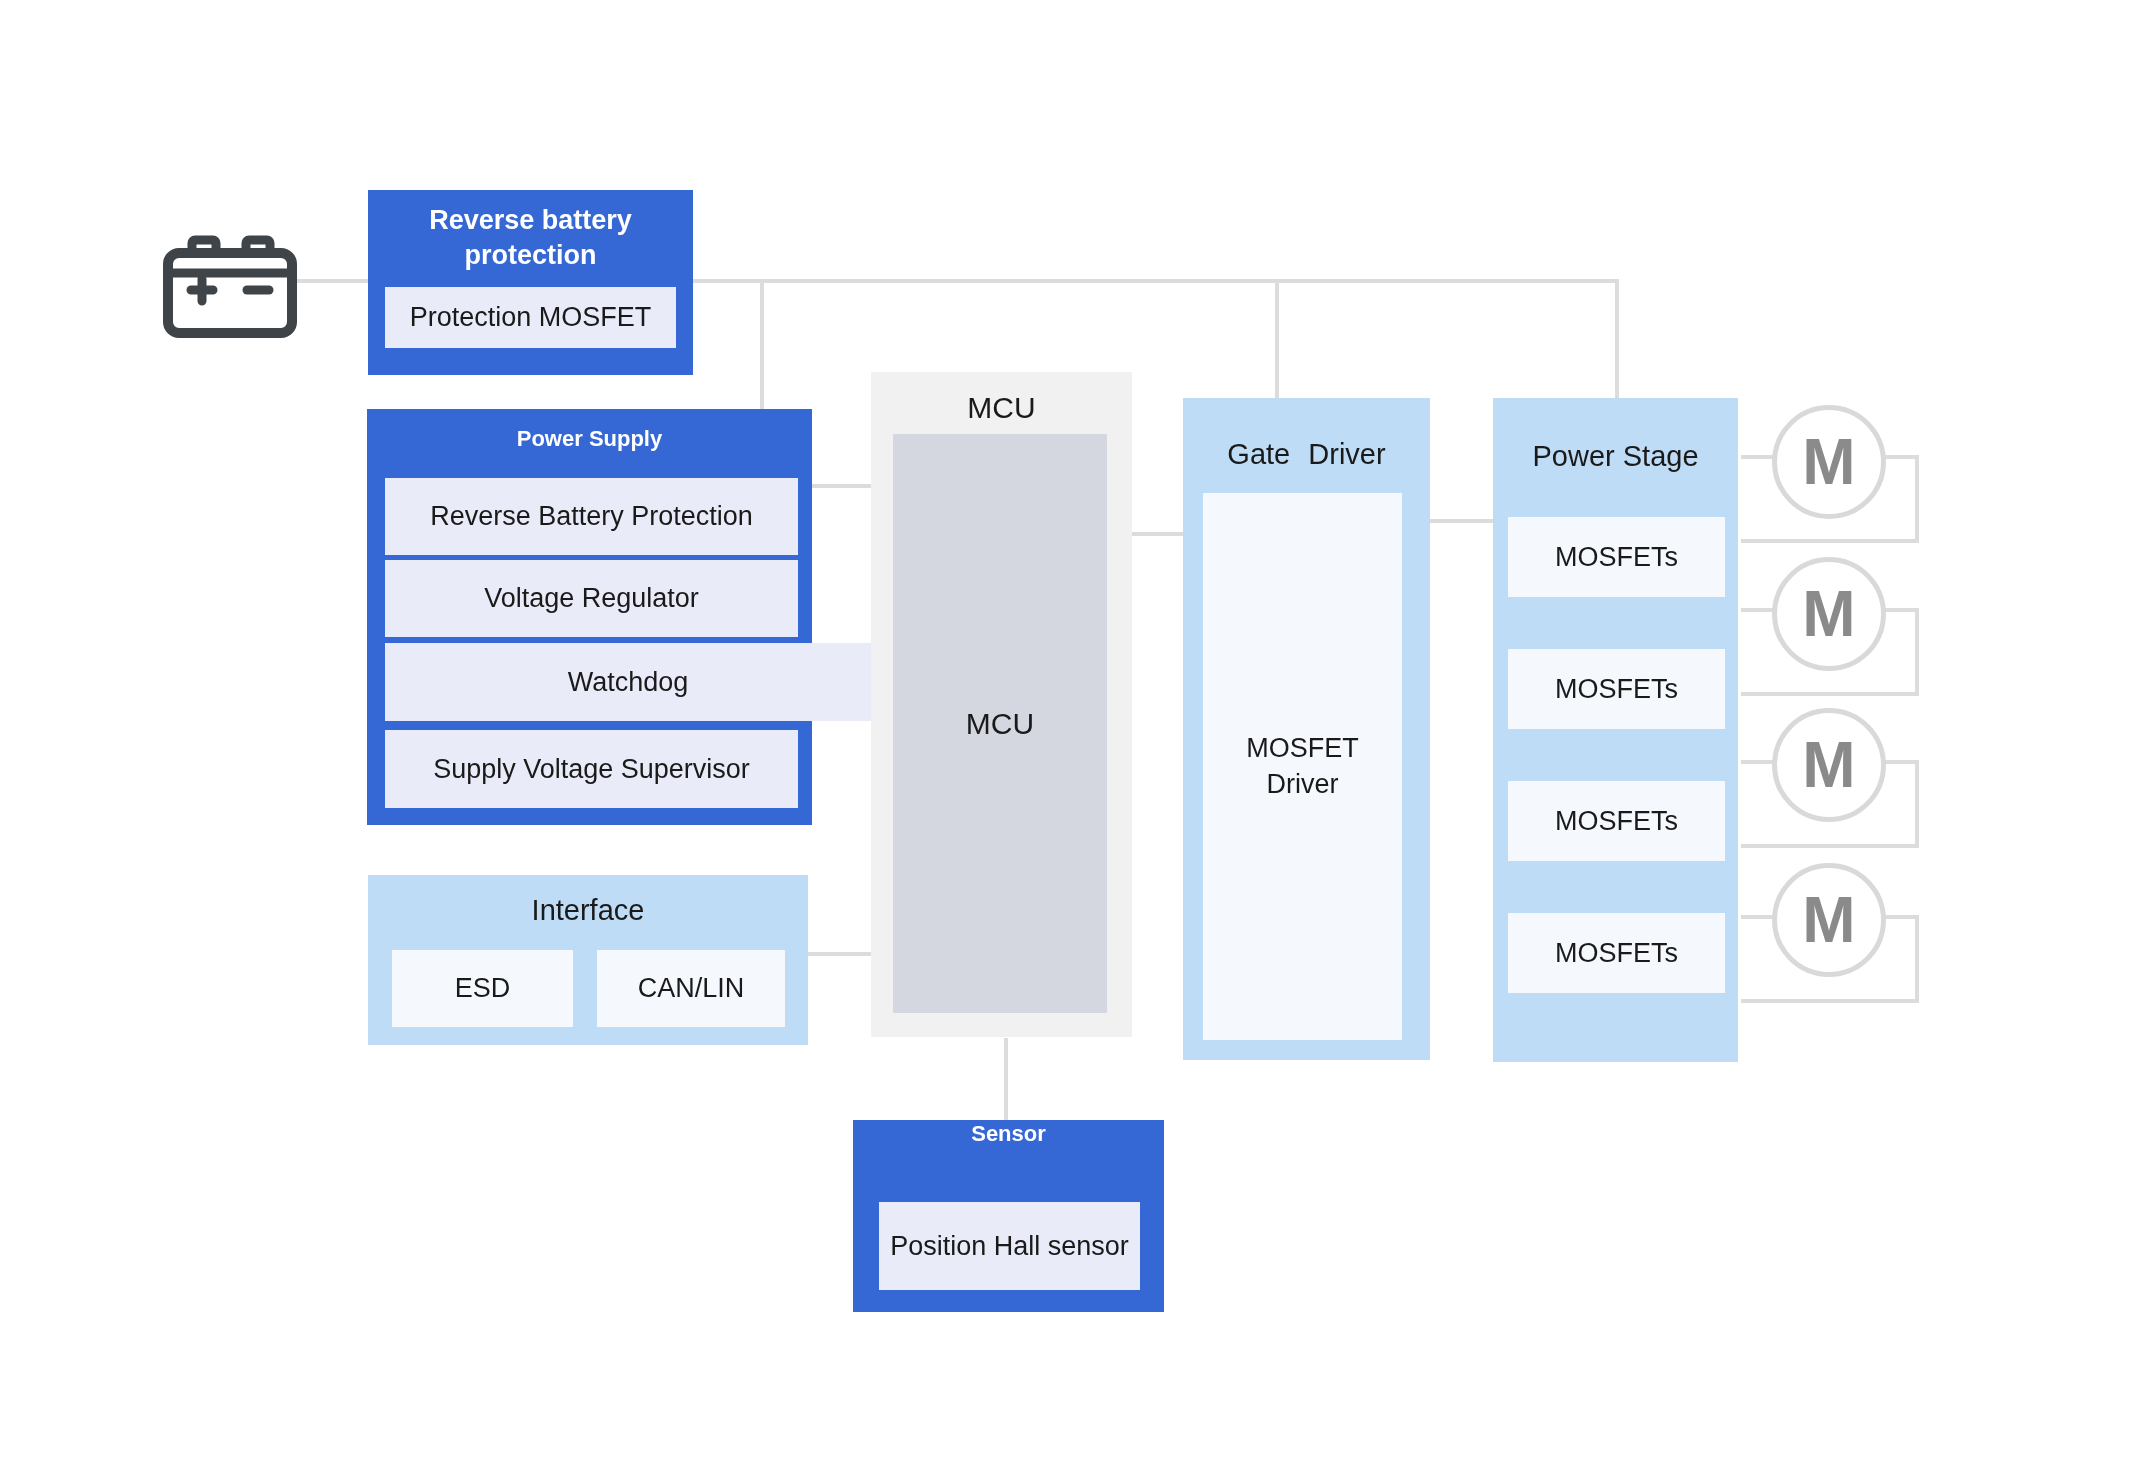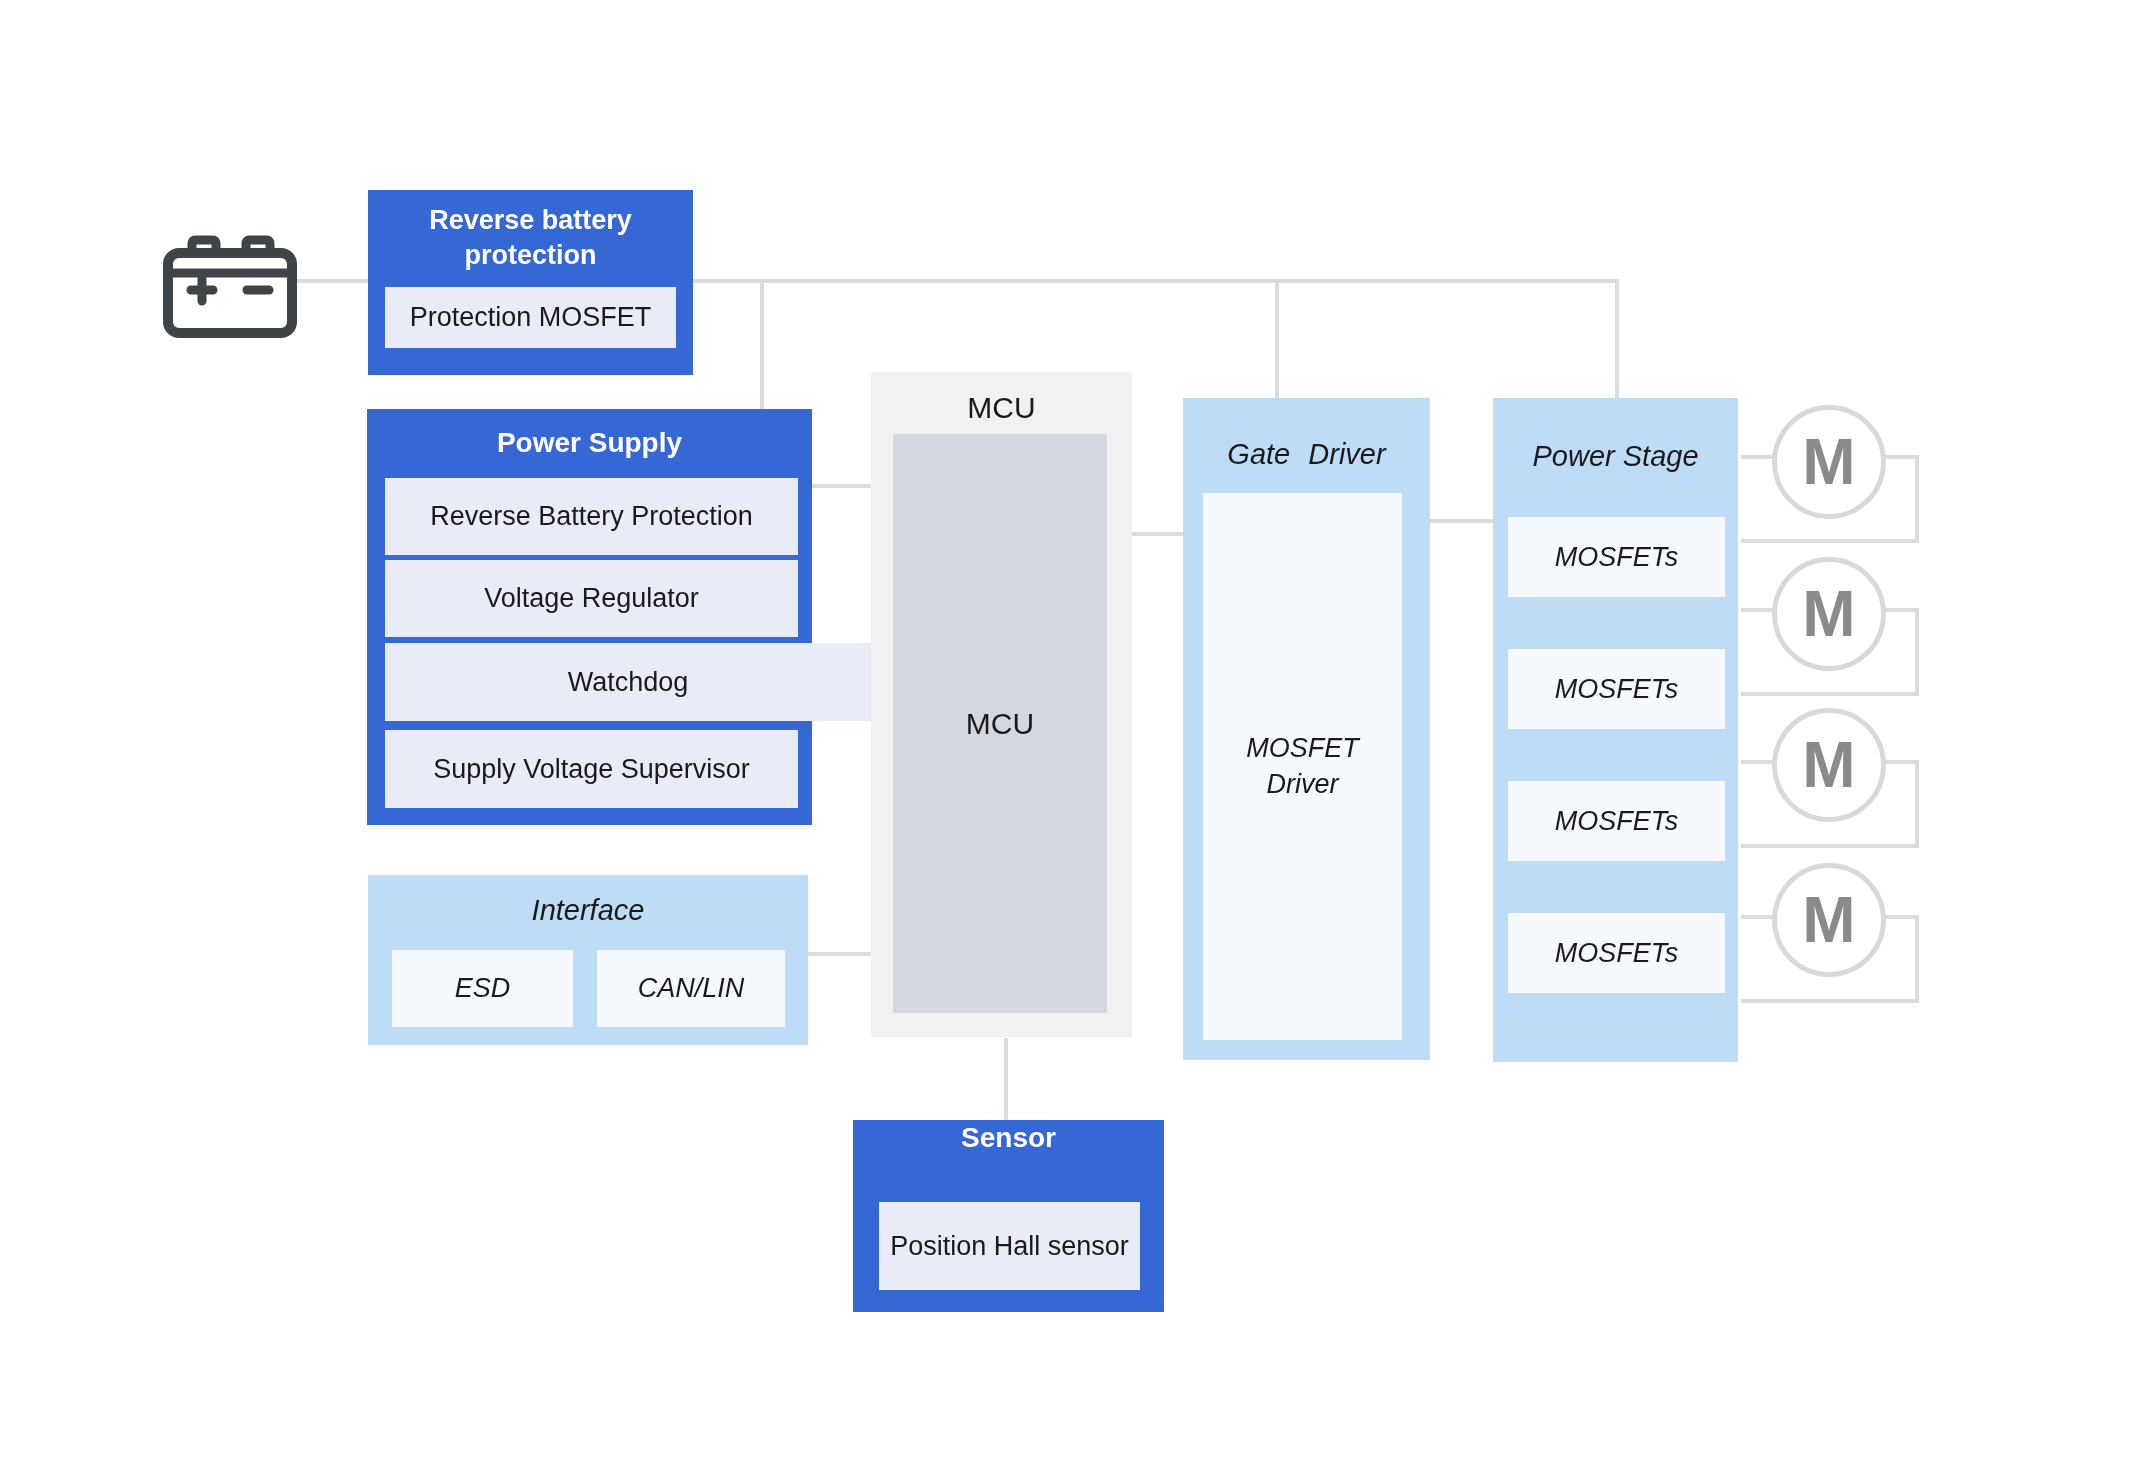--- a/index.html
+++ b/index.html
@@ -4,24 +4,24 @@
 <style>
   html,body{margin:0;padding:0;background:#ffffff;}
   .canvas{
     position:relative;width:2138px;height:1478px;background:#ffffff;
     font-family:"Liberation Sans","DejaVu Sans",sans-serif;overflow:hidden;
     color:#1a1a1a;
   }
   .line{position:absolute;background:var(--line-gray);}
   .blk{position:absolute;box-sizing:border-box;}
   .dark{background:var(--dark-blue);color:#ffffff;}
-  .light{background:var(--light-blue);color:var(--text-dark);font-style:italic;}
+  .light{background:var(--light-blue);color:var(--text-dark);}
   .mcu-outer{background:var(--block-gray);color:var(--text-dark);}
   .title{display:block;text-align:center;font-size:29px;line-height:1.3;font-weight:400;}
-  .dark .title{font-weight:600;font-size:28px;}
+  .dark .title{font-weight:600;font-size:22px;}
   .sub{
     position:absolute;background:var(--lavender);color:var(--text-dark);
     display:flex;align-items:center;justify-content:center;text-align:center;
     font-size:27px;line-height:1.28;box-sizing:border-box;padding:2px 8px;
   }
   .sub.pale{background:var(--pale-blue);}
   .inner-box{
     position:absolute;display:flex;align-items:center;justify-content:center;
     text-align:center;font-size:28px;line-height:1.3;box-sizing:border-box;
   }

